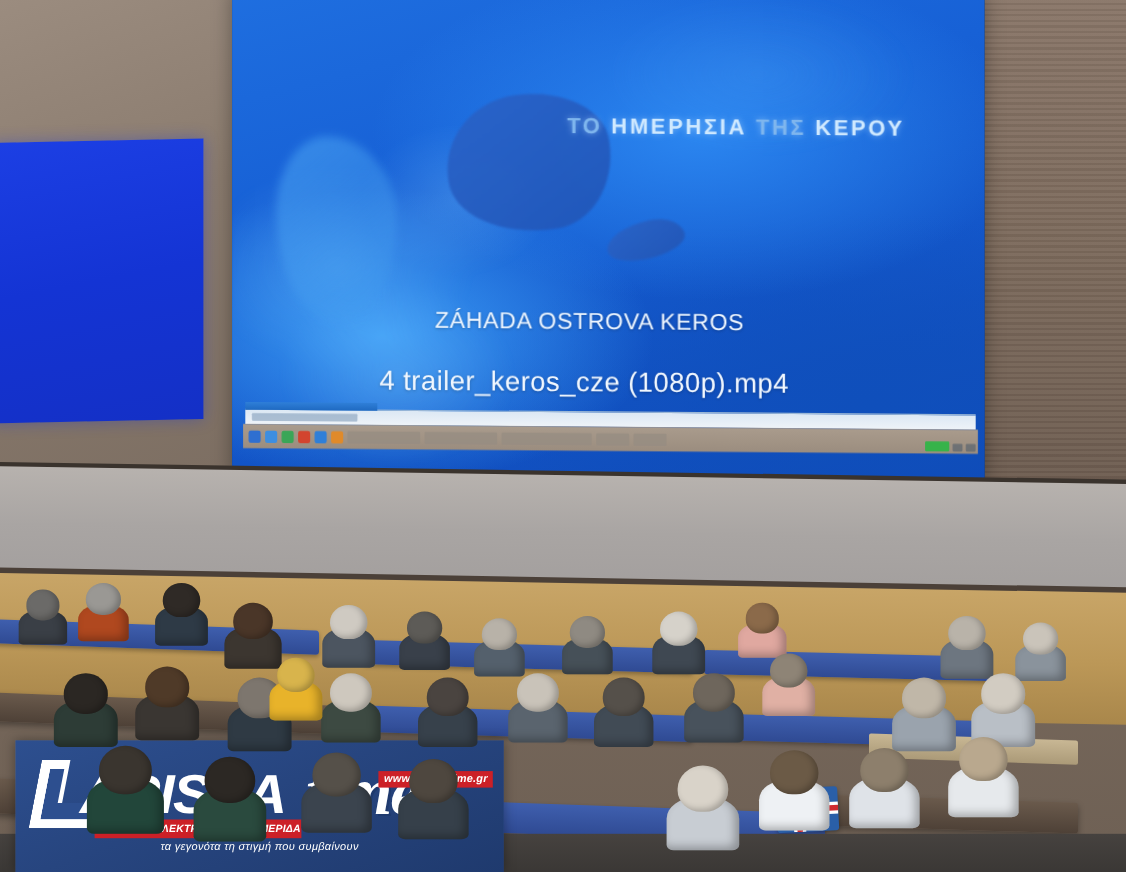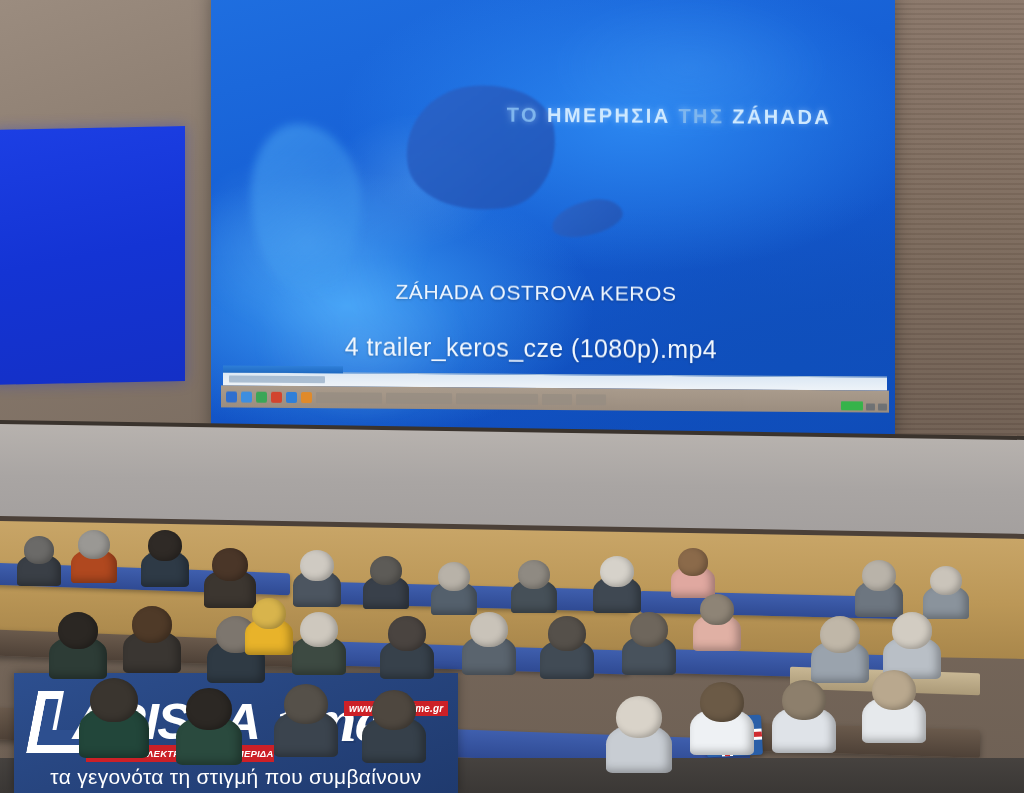--- a/index.html
+++ b/index.html
@@ -229,21 +229,21 @@
   .lg-strip{
     position:absolute;left:72px;top:72px;width:188px;height:17px;
     background:#cc2027;display:flex;align-items:center;justify-content:center;
   }
   .lg-strip span{
     color:#fff;font-size:9.5px;font-weight:bold;font-style:italic;letter-spacing:.2px;
     white-space:nowrap;
   }
   .lg-tag{
     position:absolute;left:0;right:0;top:92px;text-align:center;
-    color:#fff;font-size:21px;letter-spacing:.3px;
+    color:#fff;font-size:10px;font-style:italic;letter-spacing:.3px;
   }
 </style>
 </head>
 <body>
 
 <div class="stage">
 
   <div class="wall-base"></div>
   <div class="wall-left-panel"></div>
   <div class="wall-right-edge"></div>
@@ -255,21 +255,21 @@
     <div class="screen">
       <div class="sea-tex"></div>
       <div class="island-c"></div>
       <div class="island-a"></div>
       <div class="island-b"></div>
 
       <div class="title-gr">
         <span class="dim">ΤΟ</span>
         <span class="bright">ΗΜΕΡΗΣΙΑ</span>
         <span class="dim">ΤΗΣ</span>
-        <span class="bright">ZÁHADA</span>
+        <span class="bright">ΚΕΡΟΥ</span>
       </div>
 
       <div class="sub-cz">ZÁHADA OSTROVA KEROS</div>
       <div class="file-name">4 trailer_keros_cze (1080p).mp4</div>
 
       <div class="win-strip">
         <div class="title-bar"></div>
         <div class="addr"></div>
       </div>
 

